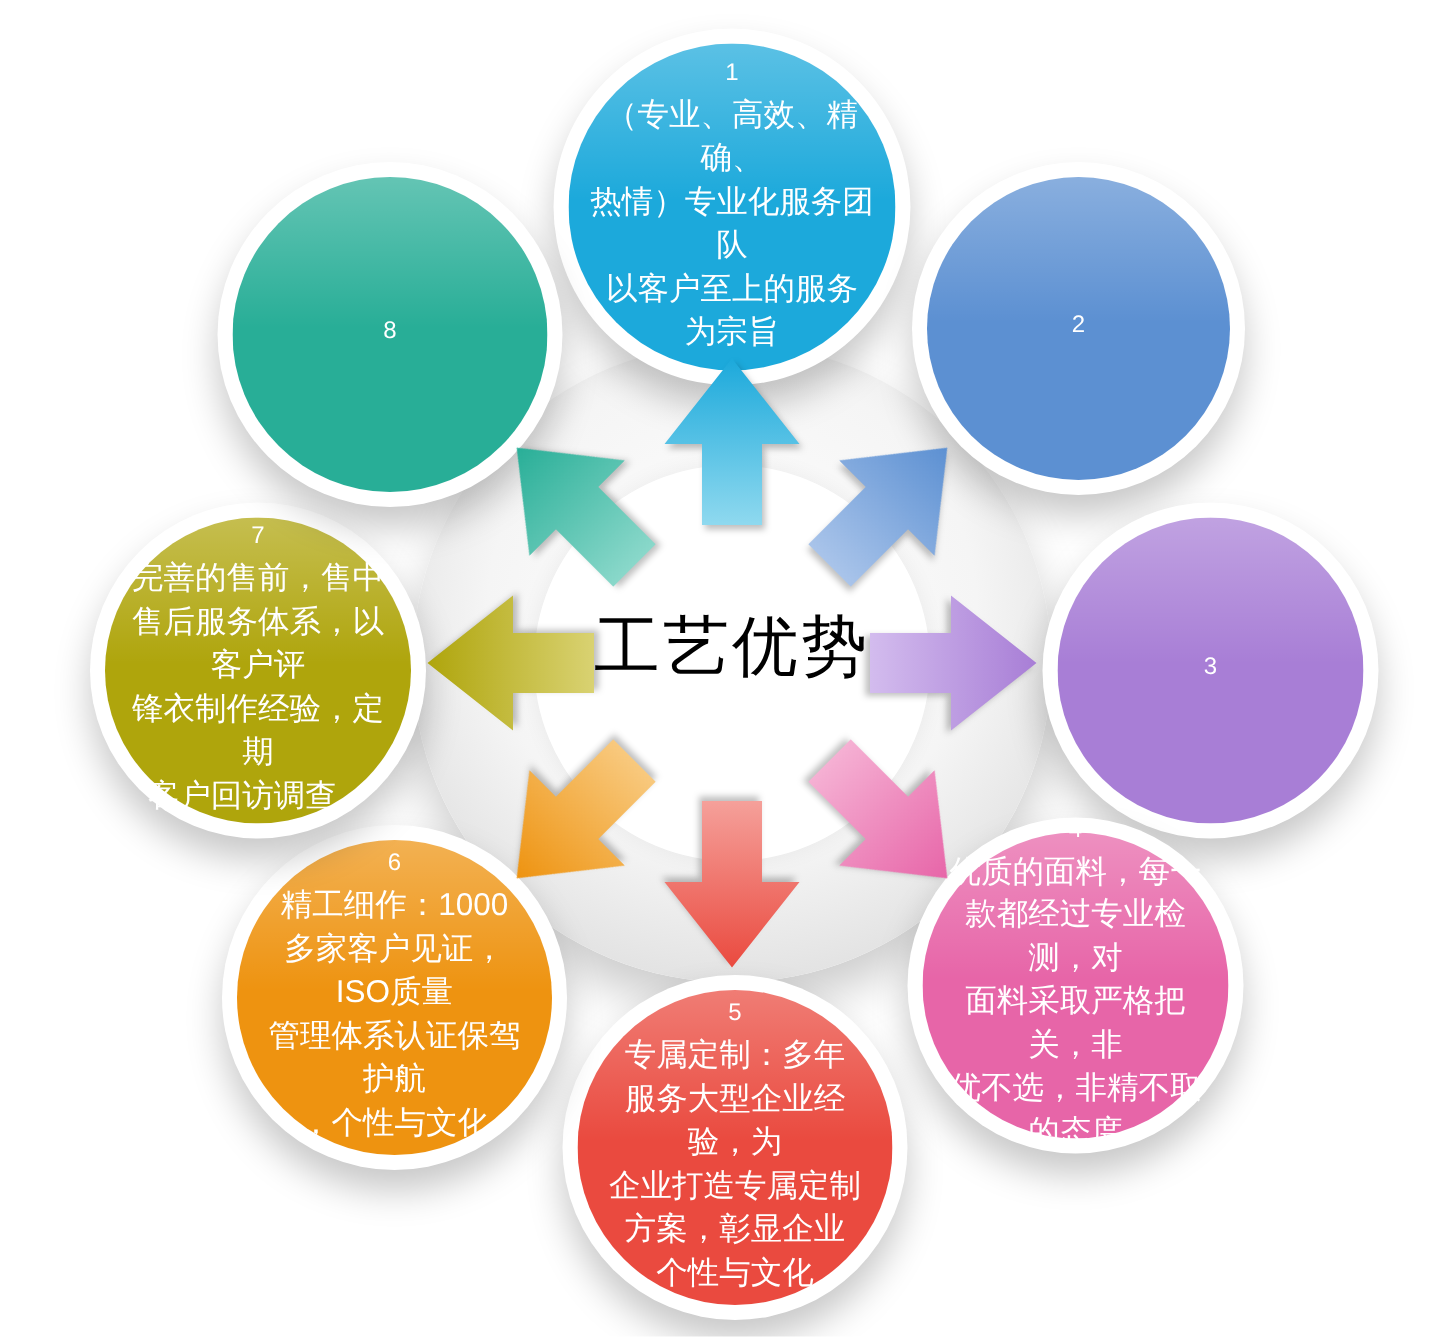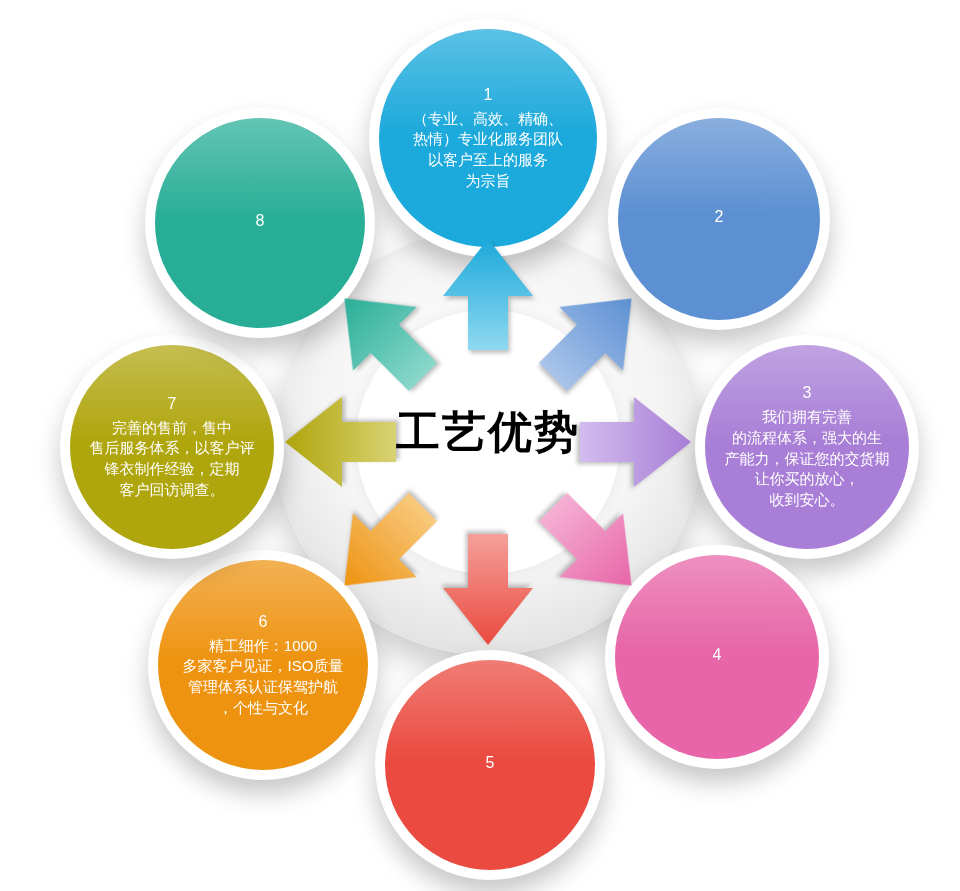--- a/index.html
+++ b/index.html
@@ -24,38 +24,38 @@
     border-radius:50%; background:#ffffff;
     box-shadow: 0 0 14px rgba(0,0,0,.06);
     z-index:2;
   }
   #arrows { position:absolute; left:0; top:0; z-index:5; pointer-events:none; }
   #arrows path { filter: drop-shadow(2px 3px 2px rgba(0,0,0,.25)); }
 
   .center-title {
     position:absolute; left:338px; top:403px; width:300px; height:58px;
     line-height:58px; text-align:center;
-    font-size:44px; font-weight:700; color:#000;
+    font-size:44px; font-weight:400; color:#000;
     letter-spacing:2px; z-index:6;
   }
 
   
   .node {
     position:absolute; border-radius:50%; background:#ffffff;
     box-shadow: 0 14px 24px rgba(0,0,0,.22);
     padding:10px; z-index:4;
   }
   .node-inner {
     width:100%; height:100%; border-radius:50%;
     color:#ffffff;
     display:flex; flex-direction:column; align-items:center; justify-content:center;
     text-align:center; padding:14px;
   }
   .num { font-size:16px; line-height:1.3; margin-bottom:3px; }
-  .txt { font-size:15px; line-height:1.38; white-space:pre-line; }
+  .txt { font-size:21px; line-height:1.38; white-space:pre-line; }
 
   .n1 { left:369px; top:19px;  width:238px; height:238px; }
   .n2 { left:608px; top:108px; width:222px; height:222px; }
   .n3 { left:695px; top:335px; width:224px; height:224px; }
   .n4 { left:605px; top:545px; width:224px; height:224px; }
   .n5 { left:375px; top:650px; width:230px; height:230px; }
   .n6 { left:148px; top:550px; width:230px; height:230px; }
   .n7 { left:60px;  top:335px; width:224px; height:224px; }
   .n8 { left:145px; top:108px; width:230px; height:230px; }
 </style>
@@ -126,37 +126,42 @@
 
   <div class="node n2">
     <div class="node-inner" style="background: linear-gradient(rgba(255, 255, 255, 0.28), rgba(255, 255, 255, 0) 48%), rgb(92, 144, 210);">
       <div class="num">2</div>
     </div>
   </div>
 
   <div class="node n3">
     <div class="node-inner" style="background: linear-gradient(rgba(255, 255, 255, 0.28), rgba(255, 255, 255, 0) 48%), rgb(168, 126, 214);">
       <div class="num">3</div>
-      <div class="txt">我们拥有完善
-的流程体系，强大的生
-产能力，保证您的交货期
-让你买的放心，
-收到安心。</div>
     </div>
   </div>
 
   <div class="node n4">
     <div class="node-inner" style="background: linear-gradient(rgba(255, 255, 255, 0.28), rgba(255, 255, 255, 0) 48%), rgb(231, 101, 168);">
       <div class="num">4</div>
+      <div class="txt">优质的面料，每一
+款都经过专业检测，对
+面料采取严格把关，非
+优不选，非精不取
+的态度</div>
     </div>
   </div>
 
   <div class="node n5">
     <div class="node-inner" style="background: linear-gradient(rgba(255, 255, 255, 0.28), rgba(255, 255, 255, 0) 48%), rgb(234, 74, 63);">
       <div class="num">5</div>
+      <div class="txt">专属定制：多年
+服务大型企业经验，为
+企业打造专属定制
+方案，彰显企业
+个性与文化</div>
     </div>
   </div>
 
   <div class="node n6">
     <div class="node-inner" style="background: linear-gradient(rgba(255, 255, 255, 0.28), rgba(255, 255, 255, 0) 48%), rgb(238, 147, 16);">
       <div class="num">6</div>
       <div class="txt">精工细作：1000
 多家客户见证，ISO质量
 管理体系认证保驾护航
 ，个性与文化</div>

